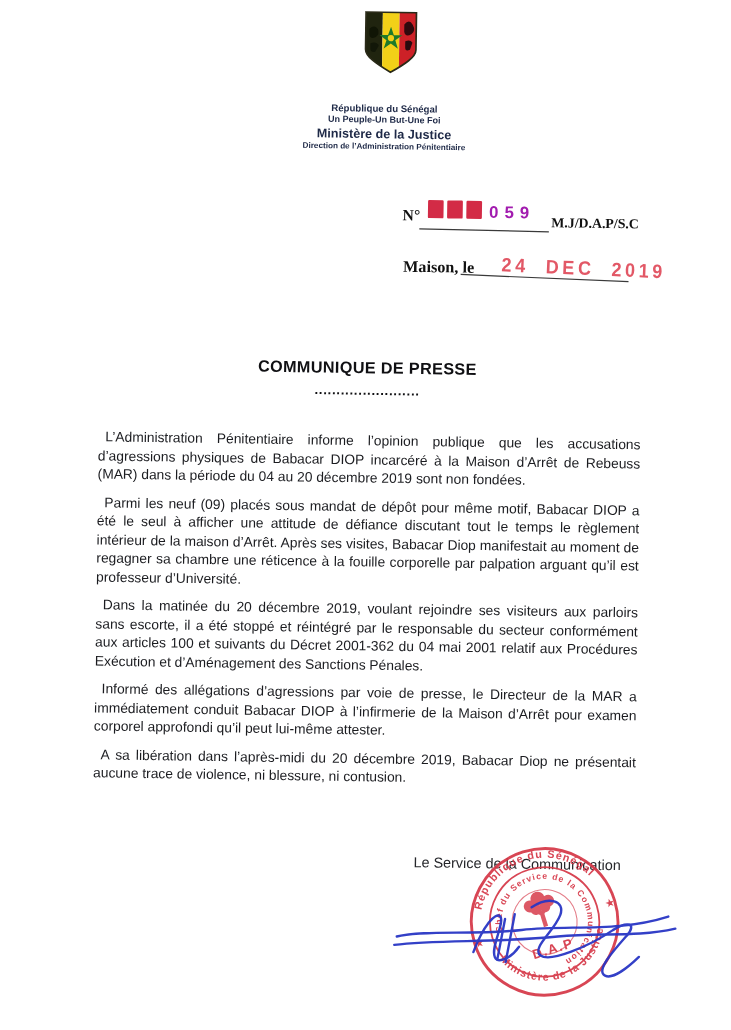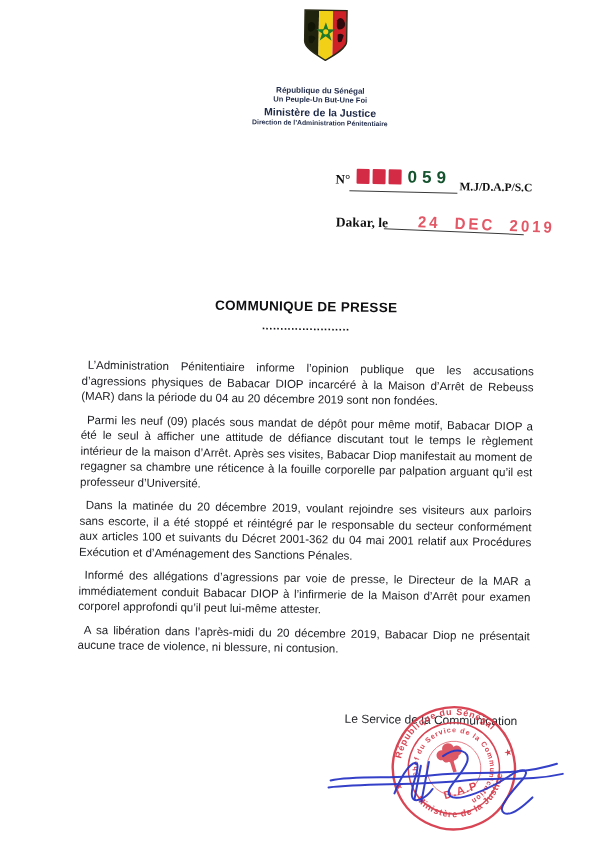--- a/index.html
+++ b/index.html
@@ -29,21 +29,21 @@
   
   .ref-row { position: absolute; left: 332px; top: 165px; width: 230px; height: 34px; }
   .ref-label {
     position: absolute; left: 0; top: 6px;
     font-family: "Liberation Serif", serif; font-weight: bold; font-size: 13px; color: #111;
   }
   .ref-underline { position: absolute; left: 14px; top: 25px; width: 108px; height: 1px; background: #3a3a3a; transform: rotate(0.5deg); }
   .num-stamp { position: absolute; left: 21px; top: 1px; display: flex; align-items: flex-end; }
   .num-block { width: 13px; height: 15px; background: #d1203c; margin-right: 3px; border-radius: 1px; opacity: 0.95; }
   .num-digits {
-    margin-left: 3px; font-size: 17px; font-weight: bold; color: #14532d;
+    margin-left: 3px; font-size: 14px; font-weight: bold; color: #a21caf;
     letter-spacing: 5px; line-height: 1; transform: translateY(1px);
   }
   .ref-suffix {
     position: absolute; left: 124px; top: 13px;
     font-family: "Liberation Serif", serif; font-weight: bold; font-size: 11.5px; color: #111;
   }
   
   .date-row { position: absolute; left: 333px; top: 212px; width: 230px; height: 30px; }
   .date-label {
     position: absolute; left: 0; top: 2px;
@@ -113,21 +113,21 @@
     <span class="num-stamp">
       <span class="num-block"></span>
       <span class="num-block"></span>
       <span class="num-block"></span>
       <span class="num-digits">059</span>
     </span>
     <span class="ref-suffix">M.J/D.A.P/S.C</span>
   </div>
 
   <div class="date-row">
-    <span class="date-label">Dakar, le</span>
+    <span class="date-label">Maison, le</span>
     <span class="date-underline"></span>
     <span class="date-stamp">24 DEC 2019</span>
   </div>
 
   <div class="title-wrap">
     <div class="doc-title">COMMUNIQUE DE PRESSE</div>
     <div class="doc-dots">........................</div>
   </div>
 
   <div class="body-text">

